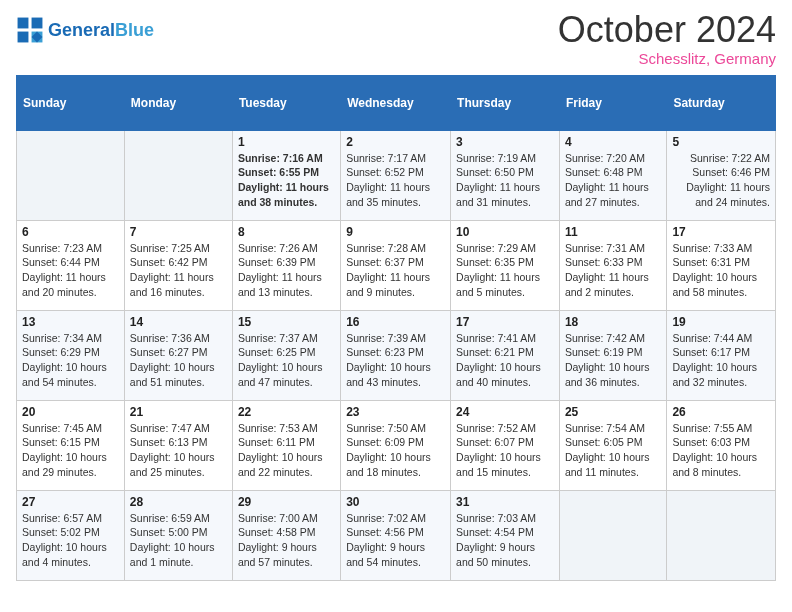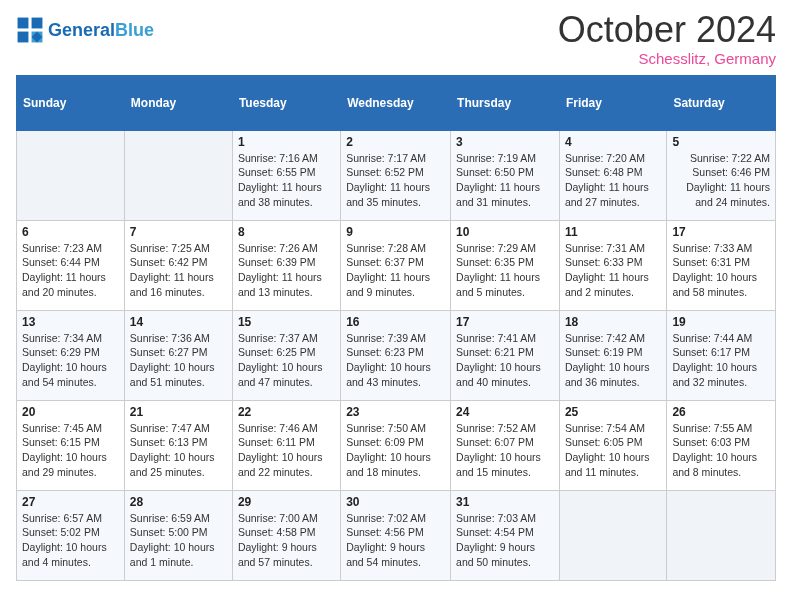--- a/index.html
+++ b/index.html
@@ -136,21 +136,21 @@
           <th>Friday</th>
           <th>Saturday</th>
         </tr>
     </thead>
     <tbody id="calendar-body">
     <tr>
           <td class="empty-cell"></td>
           <td class="empty-cell"></td>
           <td>
             <span class="day-num">1</span>
-            <div class="day-info" style="white-space: pre-line;">Sunrise: 7:16 AM
+            <div class="day-info" style="white-space: pre-line; font-weight: bold;">Sunrise: 7:16 AM
 Sunset: 6:55 PM
 Daylight: 11 hours and 38 minutes.</div>
           </td>
           <td>
             <span class="day-num">2</span>
             <div class="day-info" style="white-space: pre-line;">Sunrise: 7:17 AM
 Sunset: 6:52 PM
 Daylight: 11 hours and 35 minutes.</div>
           </td>
           <td>
@@ -268,21 +268,21 @@
 Daylight: 10 hours and 29 minutes.</div>
           </td>
           <td>
             <span class="day-num">21</span>
             <div class="day-info" style="white-space: pre-line;">Sunrise: 7:47 AM
 Sunset: 6:13 PM
 Daylight: 10 hours and 25 minutes.</div>
           </td>
           <td>
             <span class="day-num">22</span>
-            <div class="day-info" style="white-space: pre-line;">Sunrise: 7:46 AM
+            <div class="day-info" style="white-space: pre-line;">Sunrise: 7:53 AM
 Sunset: 6:11 PM
 Daylight: 10 hours and 22 minutes.</div>
           </td>
           <td>
             <span class="day-num">23</span>
             <div class="day-info" style="white-space: pre-line;">Sunrise: 7:50 AM
 Sunset: 6:09 PM
 Daylight: 10 hours and 18 minutes.</div>
           </td>
           <td>

